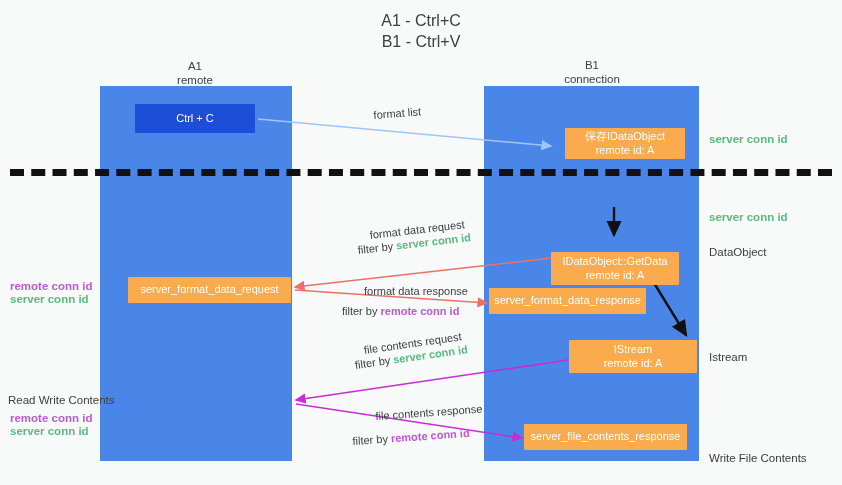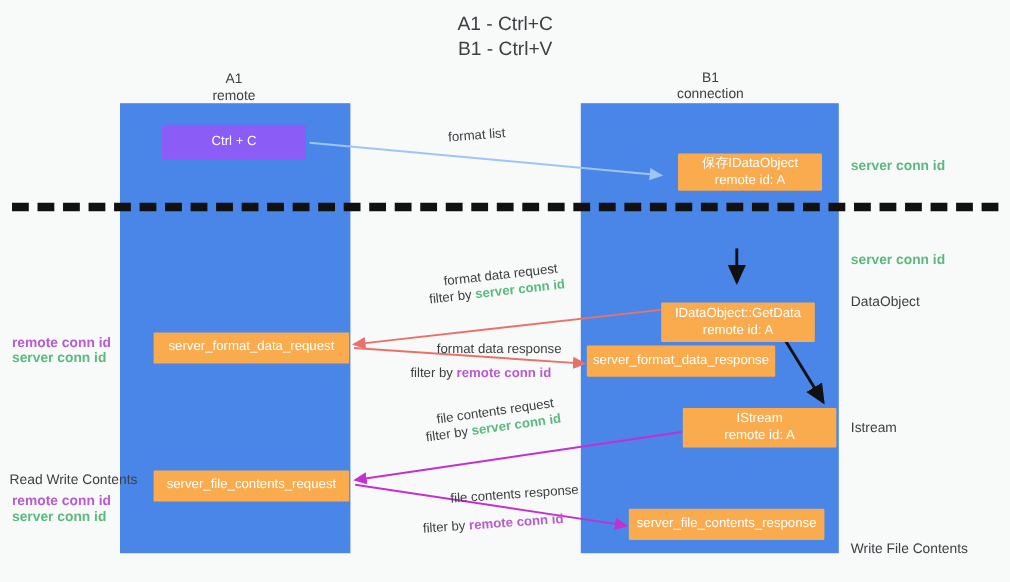--- a/index.html
+++ b/index.html
@@ -63,21 +63,21 @@
     display: flex;
     flex-direction: column;
     align-items: center;
     justify-content: center;
     color: #ffffff;
     font-size: 11px;
     line-height: 13.5px;
     text-align: center;
     border-radius: 1px;
   }
-  .node.green  { background: #8b5cf6; }
+  .node.green  { background: #1d4ed8; }
   .node.orange { background: #f9ab4e; }
   .node .l2 { display: block; }
 
   
   .side-label {
     position: absolute;
     font-size: 11.5px;
     line-height: 14px;
     color: #3c4043;
     white-space: nowrap;
@@ -182,23 +182,20 @@
 
   <div class="node orange" style="left:489px; top:288px; width:157px; height:26px;">
     <span>server_format_data_response</span>
   </div>
 
   <div class="node orange" style="left:569px; top:340px; width:128px; height:33px;">
     <span>IStream</span>
     <span class="l2">remote id: A</span>
   </div>
 
-  <div class="node orange" style="left:128px; top:392px; width:163px; height:26px;">
-    <span>server_file_contents_request</span>
-  </div>
 
   <div class="node orange" style="left:524px; top:424px; width:163px; height:26px;">
     <span>server_file_contents_response</span>
   </div>
 
   <div class="edge-label" style="left:373px; top:108px; transform:rotate(-4.5deg);">format list</div>
 
   <div class="edge-label" style="left:369px; top:228px; transform:rotate(-6.5deg);">format data request</div>
   <div class="edge-label" style="left:357px; top:243px; transform:rotate(-6.5deg);">
     <span>filter by </span><span class="hl-green">server conn id</span>

